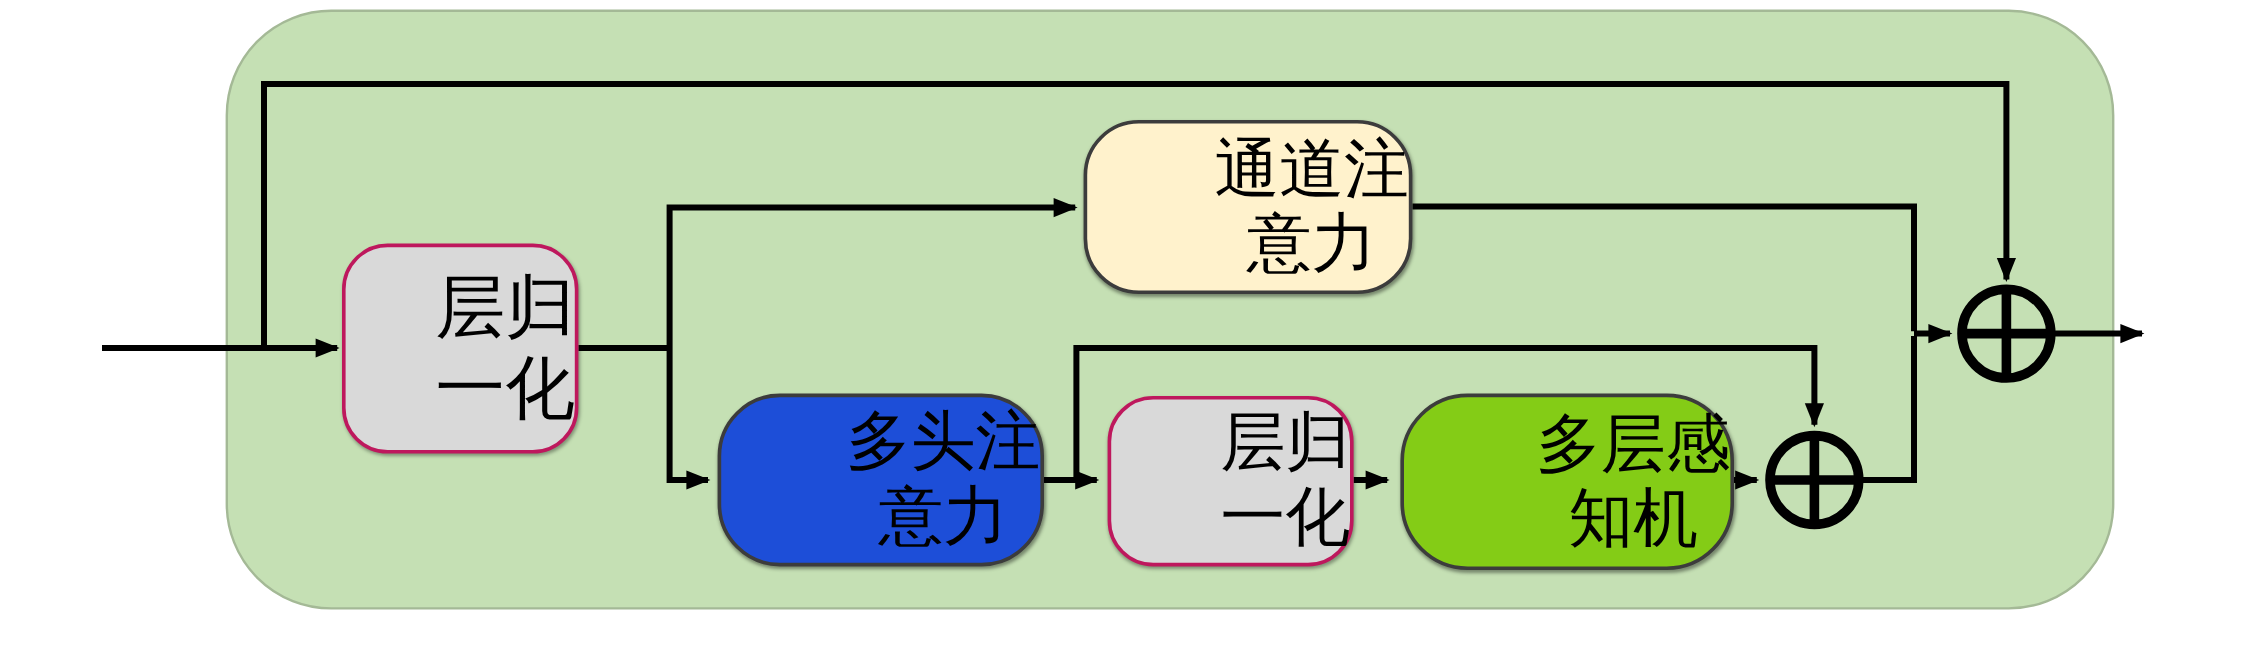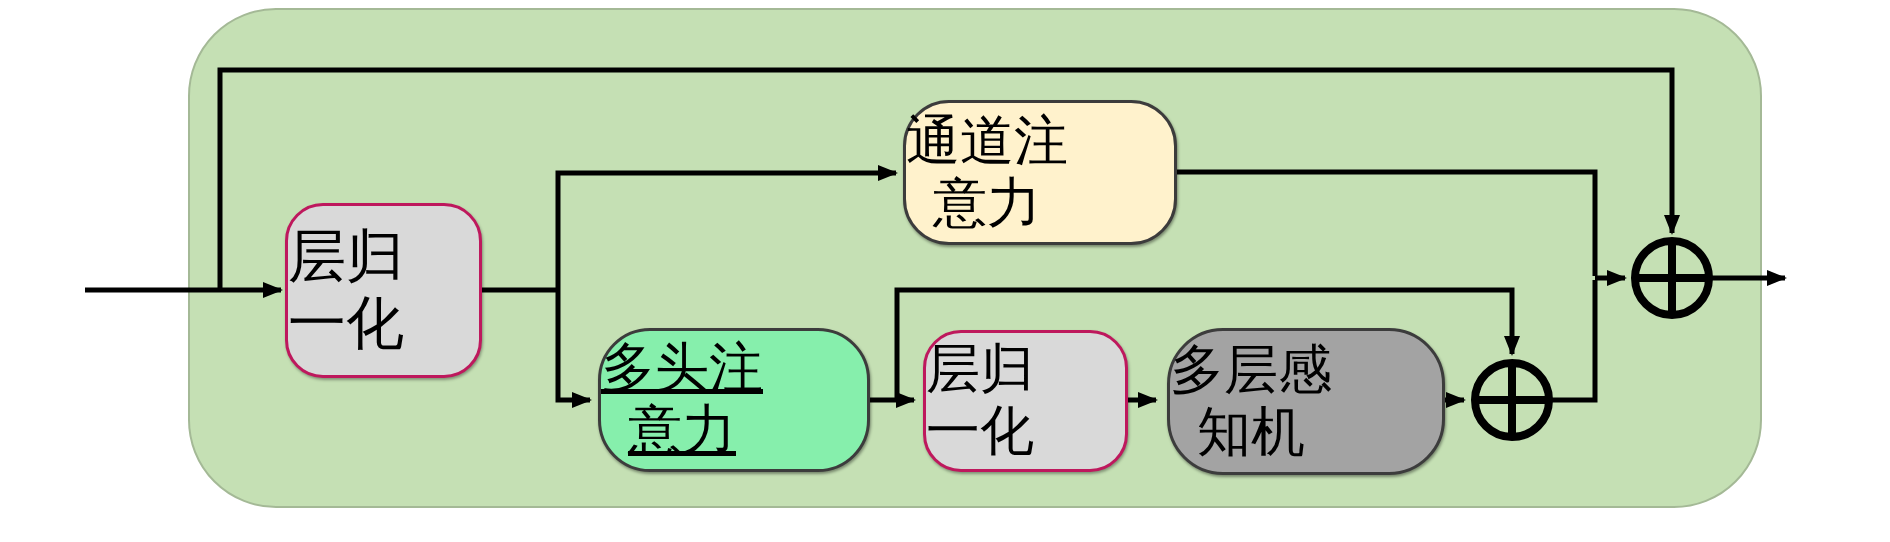--- a/index.html
+++ b/index.html
@@ -21,21 +21,21 @@
   }
   .connector-layer {
     position: absolute;
     left: 0; top: 0;
     width: 1890px; height: 542px;
   }
   .block {
     position: absolute;
     display: flex;
     align-items: center;
-    justify-content: flex-start;
+    justify-content: flex-end;
     box-sizing: border-box;
     text-align: center;
   }
   .block-label {
     white-space: pre-line;
     color: #000000;
     line-height: 1.14;
     display: block;
   }
   .ln-box {
@@ -97,28 +97,28 @@
   <div class="block ln-box ln1" style="background-color: rgb(217, 217, 217);">
     <span class="block-label">层归
 一化</span>
   </div>
 
   <div class="block colored-box ca" style="background-color: rgb(255, 242, 204);">
     <span class="block-label">通道注
 意力</span>
   </div>
 
-  <div class="block colored-box mha" style="background-color: #86efac; text-decoration: underline;">
+  <div class="block colored-box mha" style="background-color: #1d4ed8;">
     <span class="block-label">多头注
 意力</span>
   </div>
 
   <div class="block ln-box ln2" style="background-color: rgb(217, 217, 217);">
     <span class="block-label">层归
 一化</span>
   </div>
 
-  <div class="block colored-box mlp" style="background-color: #a3a3a3;">
+  <div class="block colored-box mlp" style="background-color: #84cc16;">
     <span class="block-label">多层感
 知机</span>
   </div>
 
 </div>
 
 </body></html>

